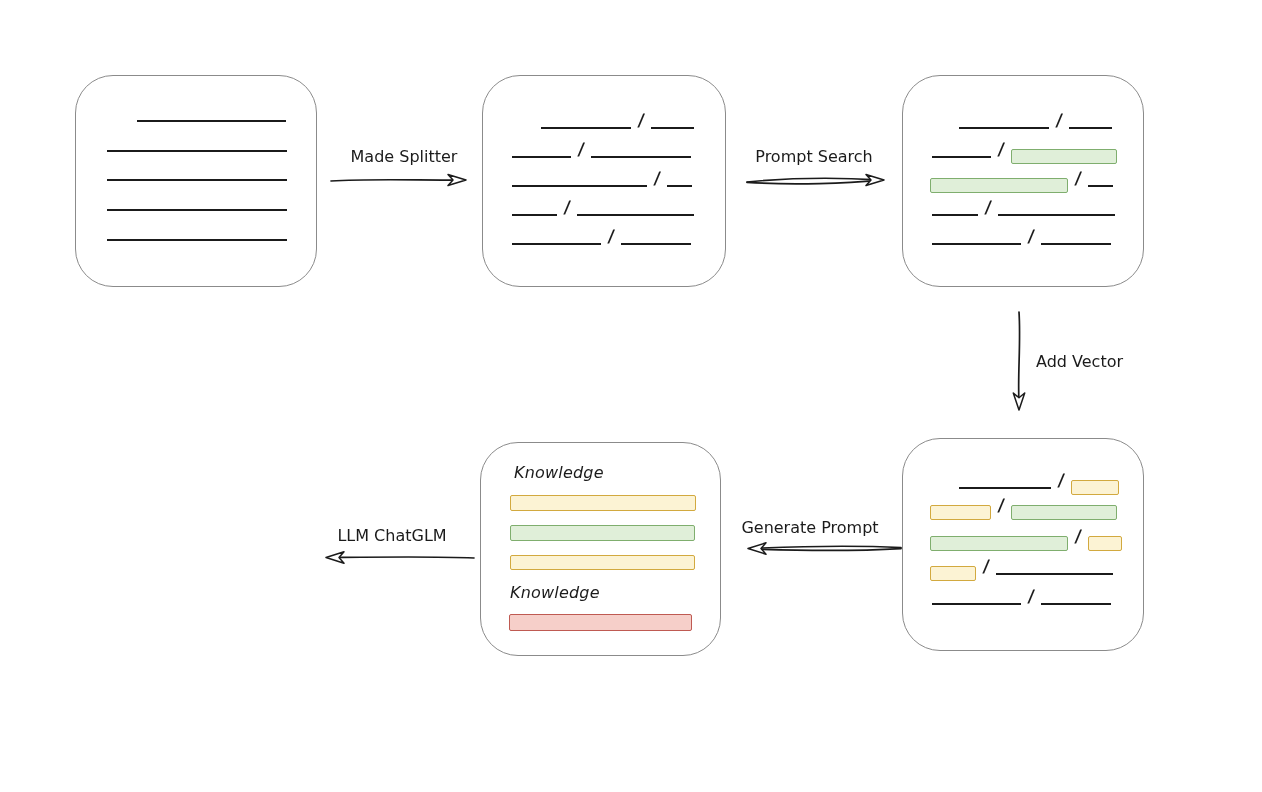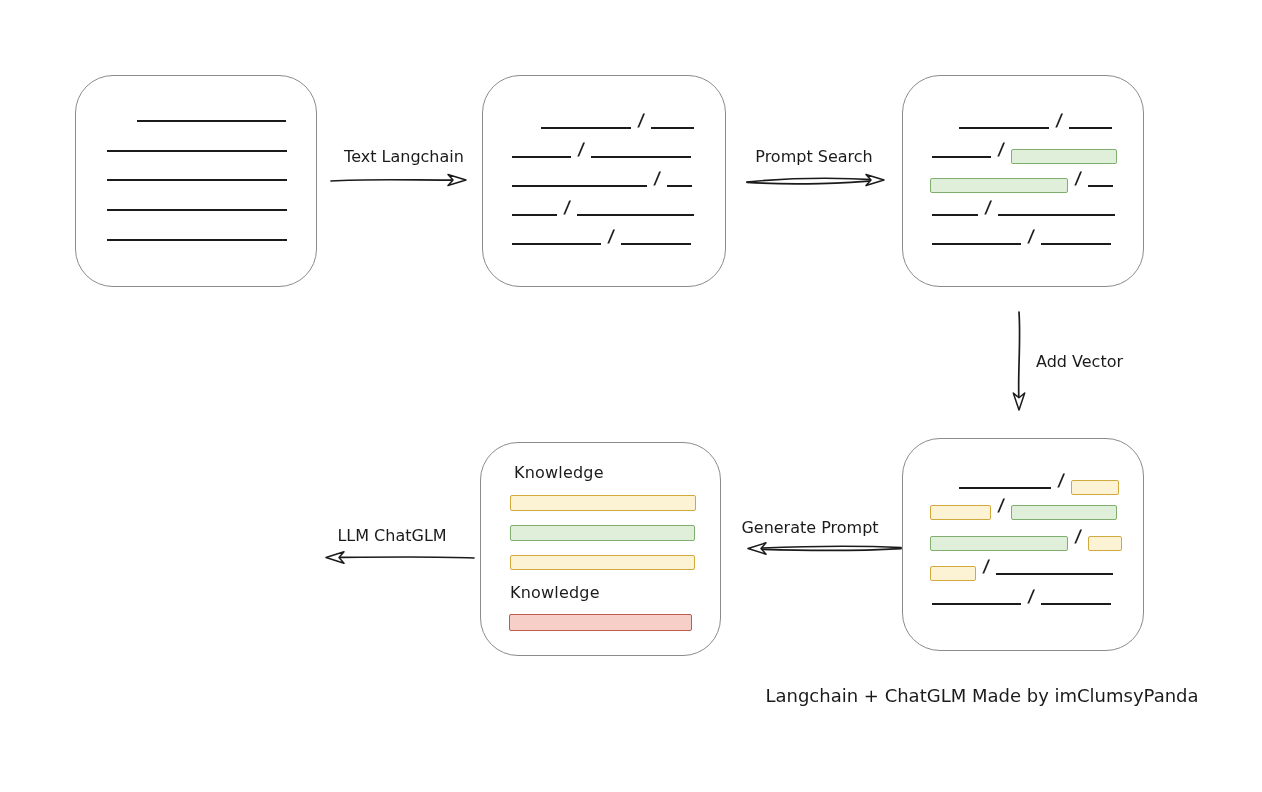--- a/index.html
+++ b/index.html
@@ -116,21 +116,21 @@
       <span class="slash">/</span>
       <div class="hline" style="width:117px"></div>
     </div>
     <div class="row" style="left:29px;top:145px;">
       <div class="hline" style="width:89px"></div>
       <span class="slash">/</span>
       <div class="hline" style="width:70px"></div>
     </div>
   </div>
 
-  <div class="box" style="left:480px;top:442px;width:239px;height:212px;">
+  <div class="box" style="left:480px;top:442px;width:239px;height:212px;font-style:italic;">
     <div class="boxlabel" style="left:33px;top:20px;">Knowledge</div>
     <div class="bar yellow" style="left:29px;top:52px;width:186px;"></div>
     <div class="bar green" style="left:29px;top:82px;width:185px;"></div>
     <div class="bar yellow" style="left:29px;top:112px;width:185px;height:15px;"></div>
     <div class="boxlabel" style="left:29px;top:140px;">Knowledge</div>
     <div class="bar red" style="left:28px;top:171px;width:183px;height:17px;"></div>
   </div>
 
 
   <svg class="overlay" width="1262" height="792" viewBox="0 0 1262 792">
@@ -151,21 +151,20 @@
       <path class="stroke" d="M901,547.6 C858,545.4 800,546.3 753,548.4"></path>
       <path class="stroke" d="M901,548.6 C860,551 798,550.6 753,549.2"></path>
       <path class="ah" d="M766,542.8 L748,548.5 L766,554.2 L761,548.5 Z"></path>
     </g>
     <g>
       <path class="stroke" d="M474,558 C432,556.2 382,557 331,557.6"></path>
       <path class="ah" d="M344,551.8 L326,557.5 L344,563.2 L339,557.5 Z"></path>
     </g>
   </svg>
 
-  <div class="arrowlabel center" style="left:404px;top:147px;">Text Langchain</div>
+  <div class="arrowlabel center" style="left:404px;top:147px;">Made Splitter</div>
   <div class="arrowlabel center" style="left:814px;top:147px;">Prompt Search</div>
   <div class="arrowlabel" style="left:1036px;top:352px;">Add Vector</div>
   <div class="arrowlabel center" style="left:810px;top:518px;">Generate Prompt</div>
   <div class="arrowlabel center" style="left:392px;top:526px;">LLM ChatGLM</div>
 
-  <div class="caption center" style="left:982px;top:685px;">Langchain + ChatGLM Made by imClumsyPanda</div>
 
 </div>
 
 </body></html>

